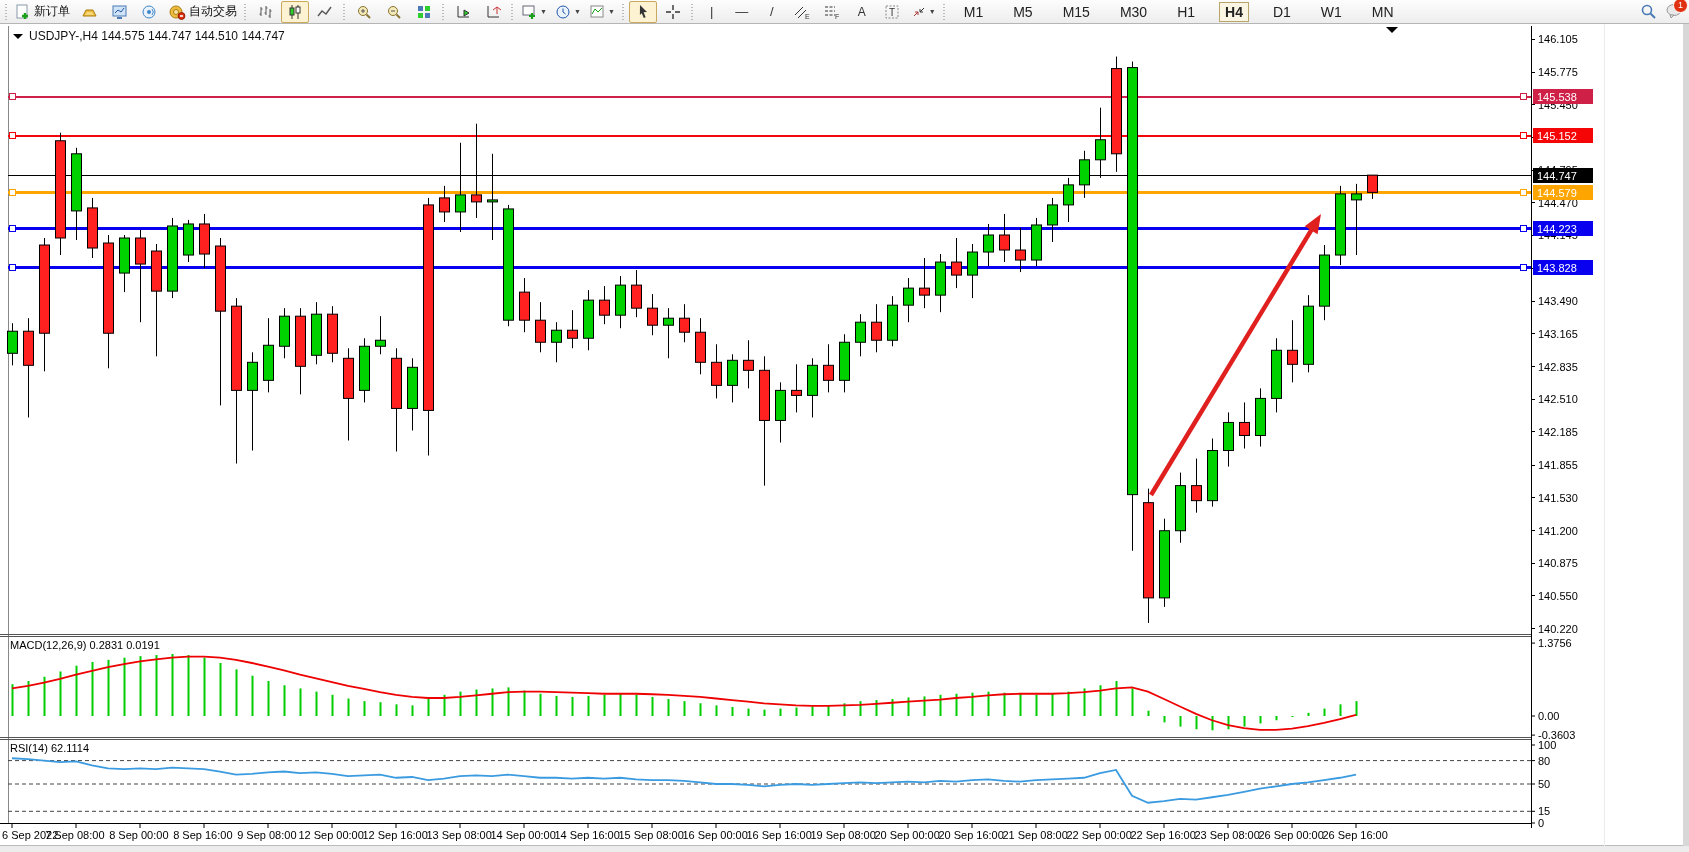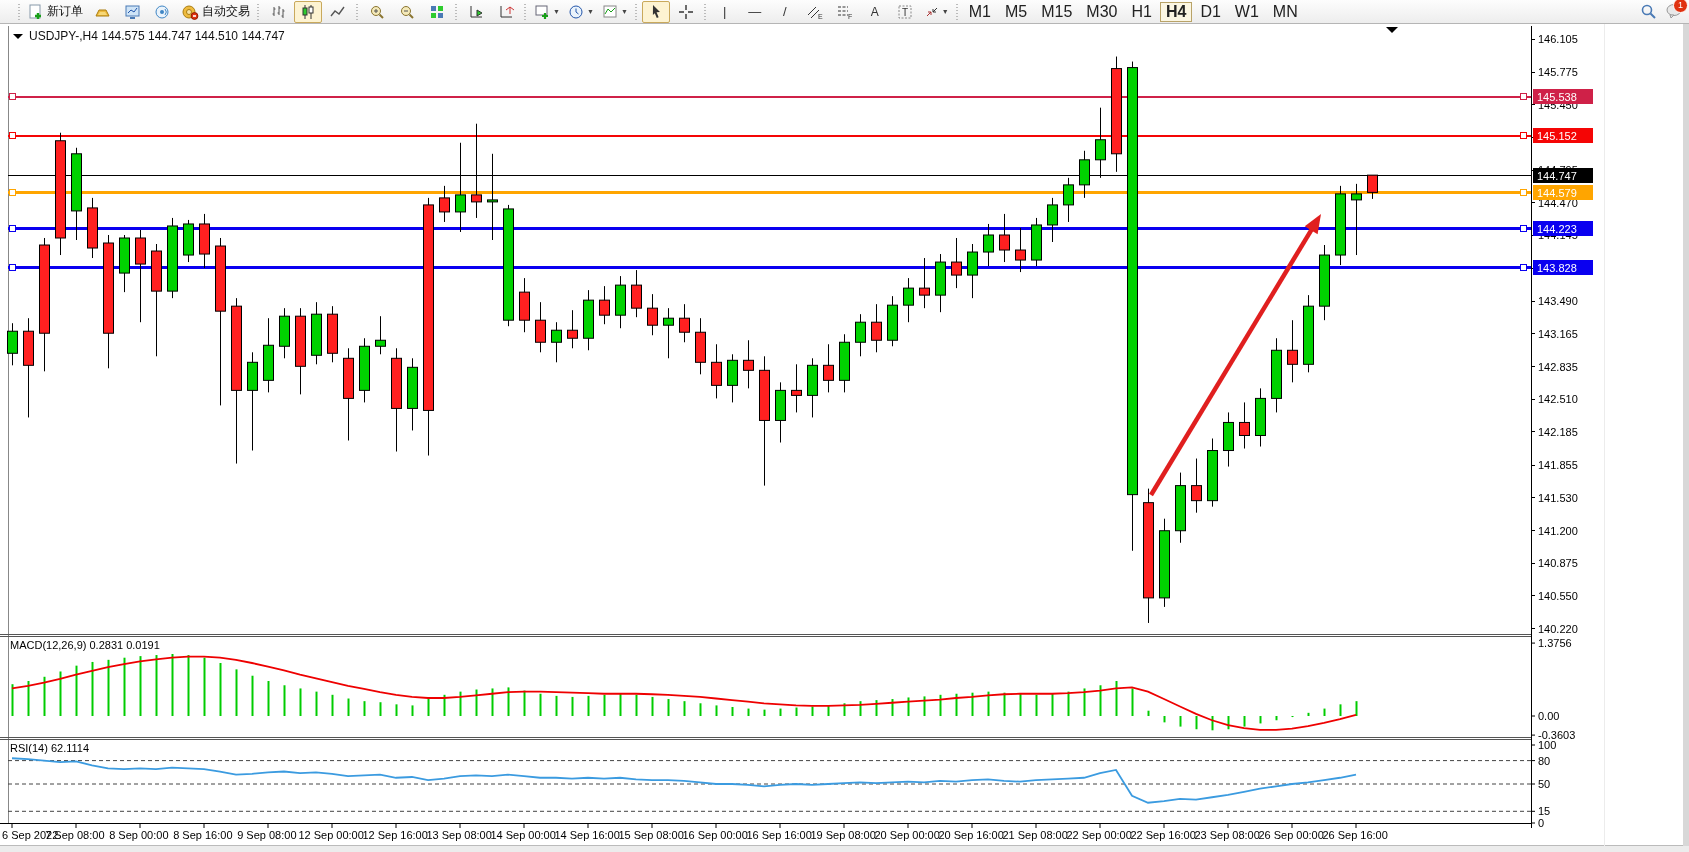--- a/index.html
+++ b/index.html
@@ -1,30 +1,30 @@
 <!DOCTYPE html>
 <html><head>
 <meta charset="utf-8">
 <style>
   html,body{margin:0;padding:0;width:1689px;height:852px;overflow:hidden;
     font-family:"Liberation Sans",sans-serif;background:#f0f0f0;}
   
   .toolbar{height:23px;background:linear-gradient(#fdfdfd,#ededed);
     border-bottom:1px solid #b5b5b5;display:flex;align-items:center;
-    padding-left:15px;white-space:nowrap;}
+    padding-left:2px;white-space:nowrap;}
   .grip{width:5px;height:16px;margin:0 2px;
     background:repeating-linear-gradient(to bottom,#bbb 0 1px,transparent 1px 3px);
     background-size:2px 100%;background-repeat:repeat-y;background-position:1px 0;}
   .tb{height:20px;min-width:22px;display:inline-flex;align-items:center;justify-content:center;
     border:1px solid transparent;border-radius:2px;margin:0 1px;padding:0 2px;color:#333;}
   .tb.pressed{background:#fdf3d2;border-color:#c9a95c;}
   .tb .lbl{font-size:12px;margin-left:3px;color:#111;}
   .tb svg{display:block;}
-  .tfbtn{font-size:16px;color:#222;padding:0 5px;height:18px;display:inline-flex;
-    align-items:center;border:1px solid transparent;margin:0 1px;text-align:center;}
+  .tfbtn{font-size:14px;color:#222;padding:0 5px;height:18px;display:inline-flex;
+    align-items:center;border:1px solid transparent;margin:0 9px;text-align:center;}
   .tfbtn.active{background:#fbf6e3;border-color:#b9a368;font-weight:bold;}
   .caret{font-size:7px;color:#444;margin-left:2px;}
   .glyph{font-size:13px;color:#333;}
   .right-tools{margin-left:auto;display:flex;align-items:center;margin-right:6px;}
   .badge{position:absolute;top:-4px;right:-5px;width:13px;height:13px;border-radius:50%;
     background:#e03210;color:#fff;font-size:9px;display:flex;align-items:center;
     justify-content:center;border:1px solid #fff;}
   .chat-wrap{position:relative;margin-left:8px;}
   
   #chartArea{position:relative;width:1689px;height:829px;background:#ffffff;}

